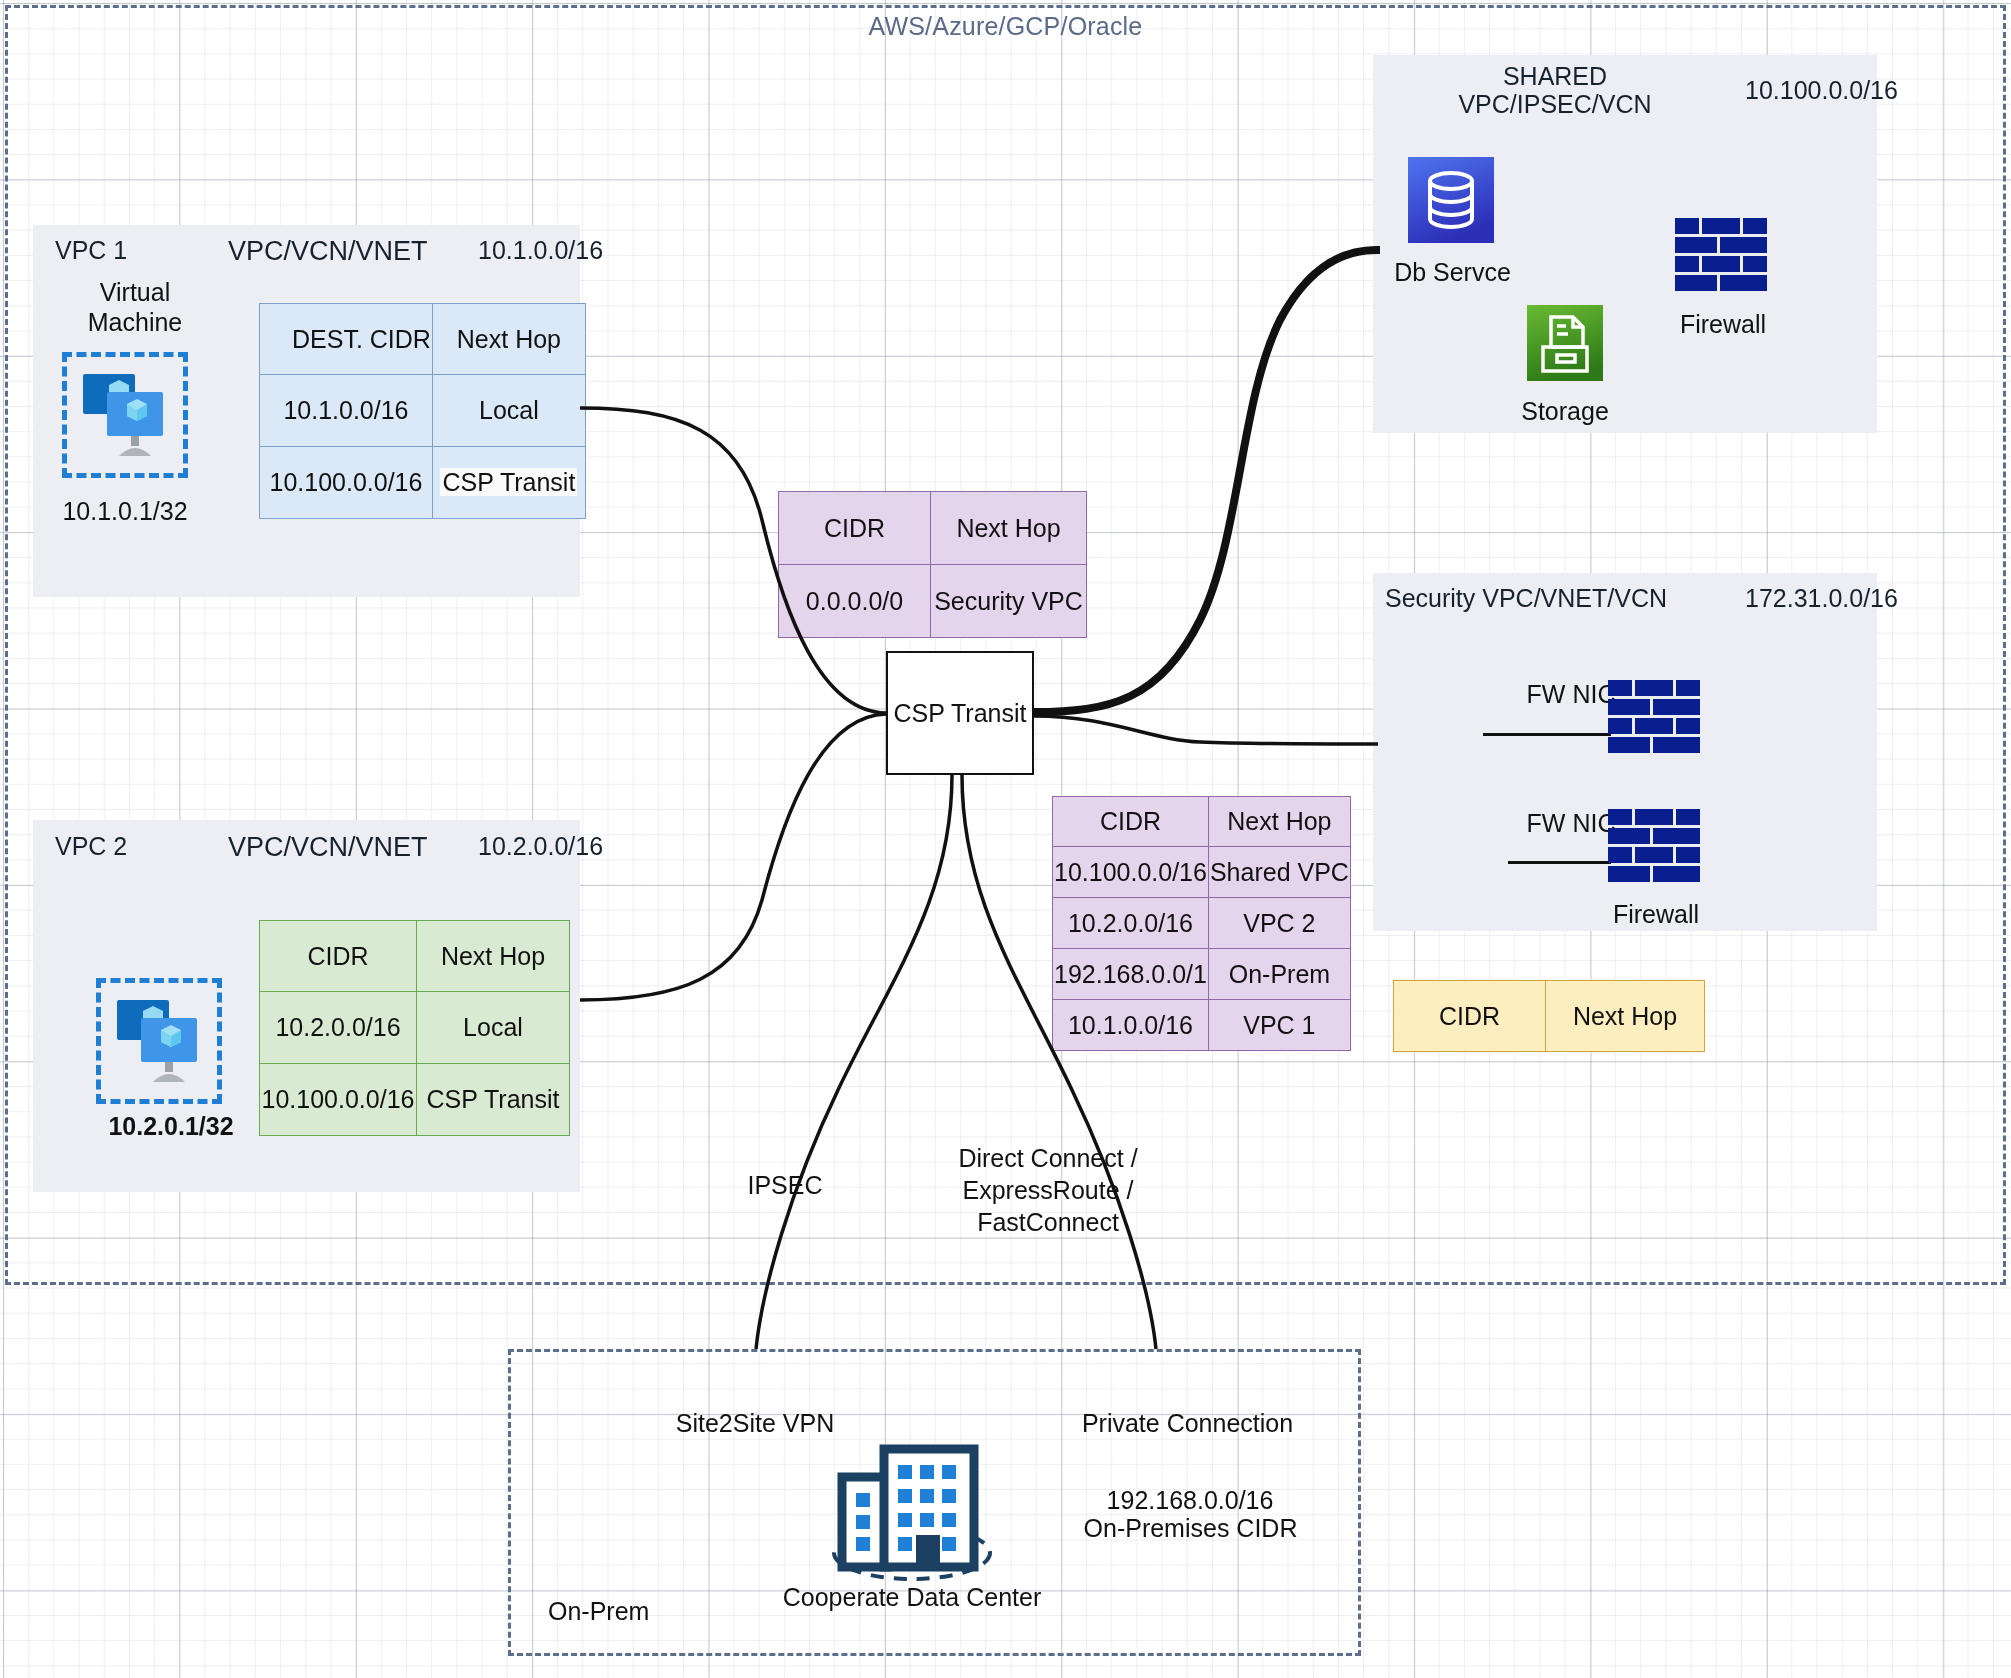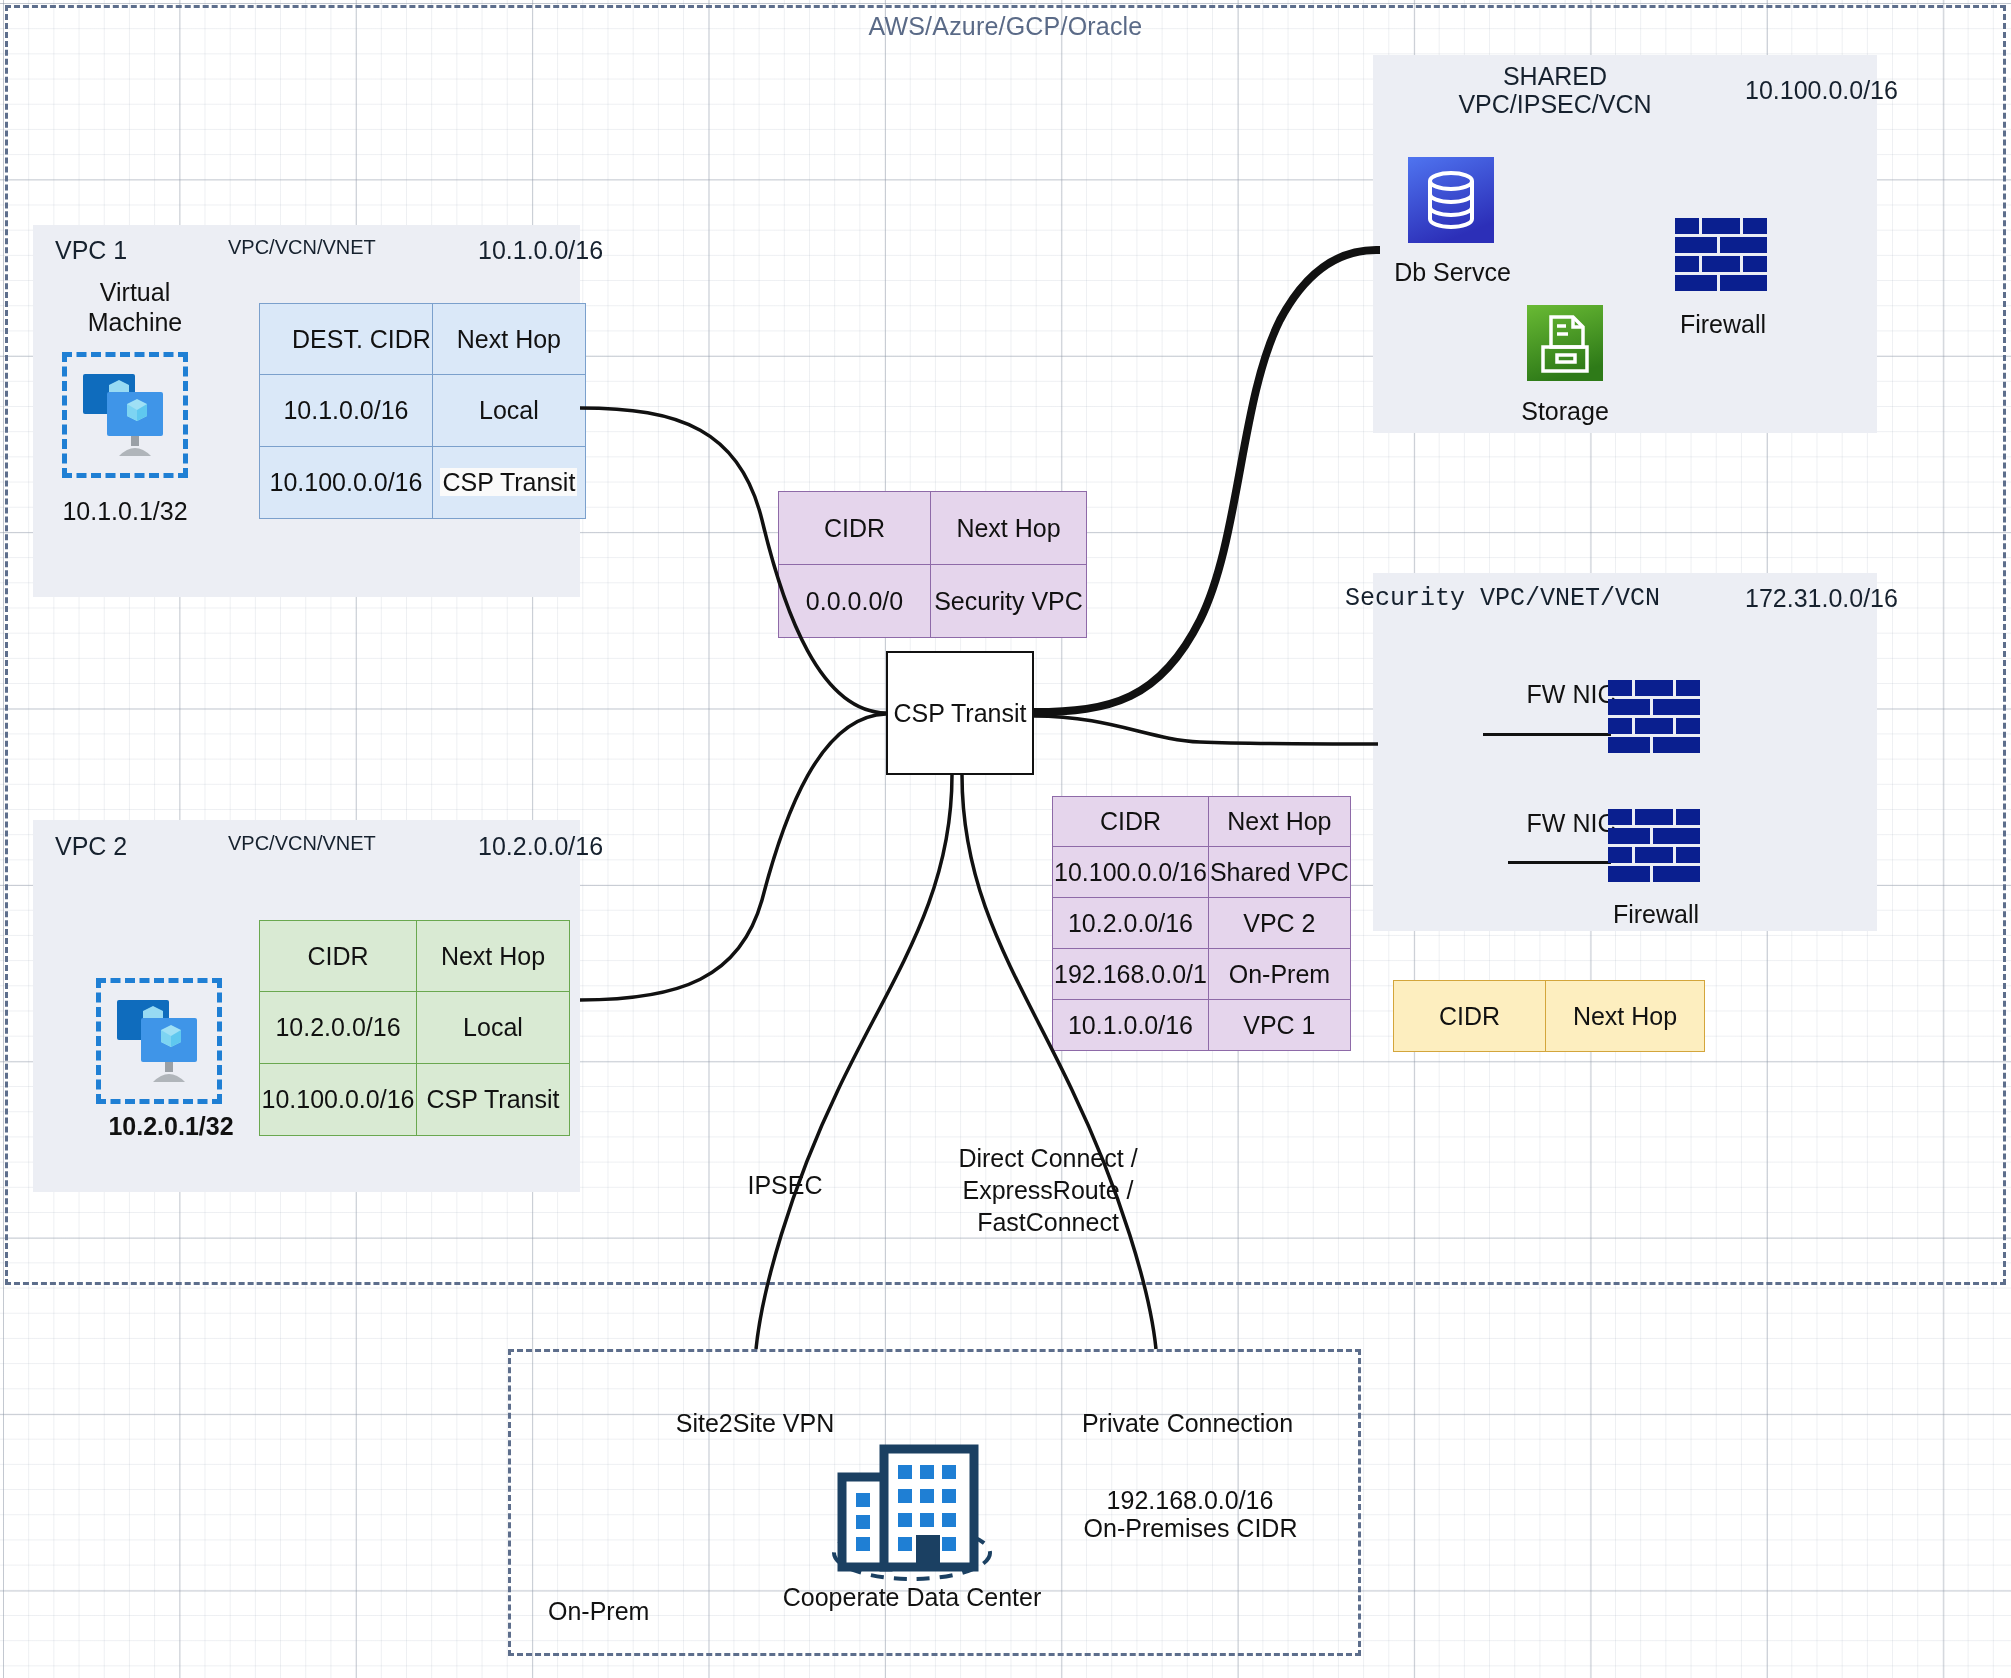--- a/index.html
+++ b/index.html
@@ -30,21 +30,21 @@
     left: 0; top: 12px; width: 2011px;
     text-align: center;
     font-size: 25px; color: #5a6a87; letter-spacing: .2px;
   }
 
   
   .region {
     background: #eceef4;
   }
   .region-name { font-size: 25px; color: #16212e; }
-  .region-sub  { font-size: 20px; color: #16212e; }
+  .region-sub  { font-size: 27px; color: #16212e; }
   .region-cidr { font-size: 25px; color: #16212e; }
 
   
   table.rt {
     border-collapse: collapse;
     font-size: 25px; color: #111;
   }
   table.rt td {
     text-align: center;
     white-space: nowrap;
@@ -242,21 +242,21 @@
       <rect x="68" y="38" width="24" height="16"></rect>
       <rect x="0" y="57" width="42" height="16"></rect>
       <rect x="45" y="57" width="47" height="16"></rect>
     </g>
   </svg>
 </div>
 <div class="abs icon-label" style="left:1650px; top:310px; width:146px;">Firewall</div>
 
 <div class="abs region" style="left:1373px; top:573px; width:504px; height:358px;"></div>
 
-<div class="abs region-name" style="left:1345px; top:584px;font-family:Liberation Mono, monospace;">Security VPC/VNET/VCN</div>
+<div class="abs region-name" style="left:1385px; top:584px;">Security VPC/VNET/VCN</div>
 <div class="abs region-cidr" style="left:1745px; top:584px;">172.31.0.0/16</div>
 
 <div class="abs icon-label" style="left:1511px; top:680px; width:120px;">FW NIC</div>
 <div class="abs nic-line" style="left:1483px; top:733px; width:128px;"></div>
 <div class="abs" style="left:1608px; top:680px;">
   <svg width="96" height="78" viewBox="0 0 96 78" class="fw-brick">
     <g fill="#0a1f8f">
       <rect x="0" y="0" width="24" height="16"></rect>
       <rect x="27" y="0" width="38" height="16"></rect>
       <rect x="68" y="0" width="24" height="16"></rect>

